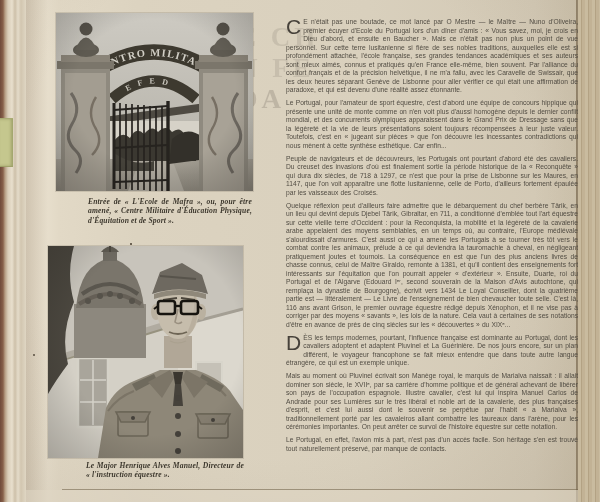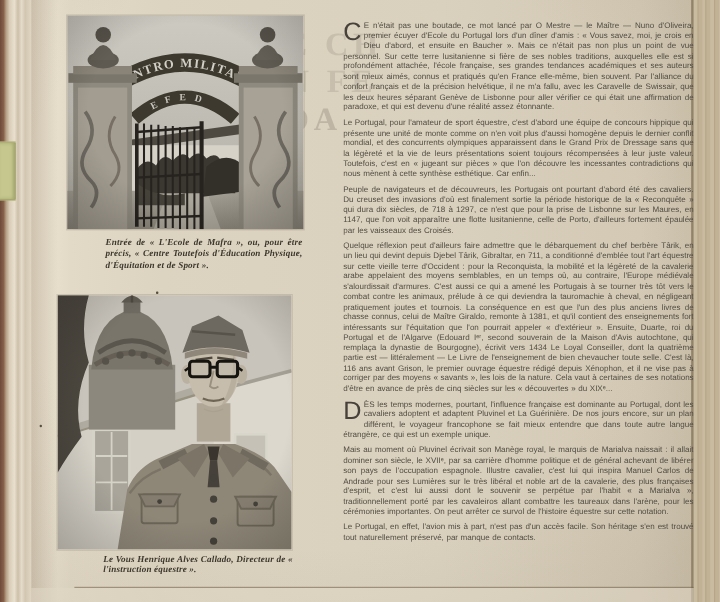--- a/index.html
+++ b/index.html
@@ -144,21 +144,21 @@
         <path d="M182,80 q-11,15 -1,31 q9,15 -4,27 q-9,9 0,22" stroke="#6d6860" stroke-width="3" fill="none"></path>
         <path d="M156,84 q10,16 0,32 q-8,14 4,26" stroke="#776f63" stroke-width="2.4" fill="none"></path>
         <ellipse cx="167" cy="37" rx="13" ry="7" fill="#5e5a51"></ellipse>
         <path d="M156,37 Q167,12 178,37 Z" fill="#625e55"></path>
         <circle cx="167" cy="16" r="6.5" fill="#56524a"></circle>
       </g>
       <rect width="197" height="178" fill="url(#vig1)"></rect>
     </svg>
   </figure>
 
-  <figcaption class="caption caption1">Entrée de « L'Ecole de Mafra », ou, pour être précis, « Centre Toutefois d'Éducation Physique, d'Équitation et de Sport ».</figcaption>
+  <figcaption class="caption caption1">Entrée de « L'Ecole de Mafra », ou, pour être amené, « Centre Militaire d'Éducation Physique, d'Équitation et de Sport ».</figcaption>
 
   <figure class="photo photo2" style="margin:0;">
     <svg viewBox="0 0 195 212" preserveAspectRatio="none">
       <defs>
         <radialGradient id="vig2" cx="55%" cy="45%" r="80%">
           <stop offset="55%" stop-color="rgba(0,0,0,0)"></stop>
             <stop offset="100%" stop-color="rgba(25,22,18,.26)"></stop>
         </radialGradient>
       </defs>
       <rect width="195" height="212" fill="#c8c4bb"></rect>
@@ -229,21 +229,21 @@
           <line x1="150" y1="60" x2="154" y2="63" stroke="#16140f" stroke-width="2"></line>
         </g>
         <path d="M130,63 L127,76 Q130,79 134,76" stroke="#9a9080" stroke-width="1.6" fill="none"></path>
         <path d="M121,86 Q130,90 139,86" stroke="#6e6555" stroke-width="1.8" fill="none"></path>
         <path d="M122,95 Q130,99 138,95" stroke="#aaa18f" stroke-width="1.2" fill="none"></path>
       </g>
       <rect width="195" height="212" fill="url(#vig2)"></rect>
     </svg>
   </figure>
 
-  <figcaption class="caption caption2">Le Vous Henrique Alves Callado, Directeur de « l'instruction équestre ».</figcaption>
+  <figcaption class="caption caption2">Le Major Henrique Alves Manuel, Directeur de « l'instruction équestre ».</figcaption>
 
   <div class="article">
     <p><span class="dropcap">C</span><span>E n'était pas une boutade, ce mot lancé par O Mestre — le Maître — Nuno d'Oliveira, premier écuyer d'Ecole du Portugal lors d'un dîner d'amis : « Vous savez, moi, je crois en Dieu d'abord, et ensuite en Baucher ». Mais ce n'était pas non plus un point de vue personnel. Sur cette terre lusitanienne si fière de ses nobles traditions, auxquelles elle est si profondément attachée, l'école française, ses grandes tendances académiques et ses auteurs sont mieux aimés, connus et pratiqués qu'en France elle-même, bien souvent. Par l'alliance du confort français et de la précision helvétique, il ne m'a fallu, avec les Caravelle de Swissair, que les deux heures séparant Genève de Lisbonne pour aller vérifier ce qui était une affirmation de paradoxe, et qui est devenu d'une réalité assez étonnante.</span></p>
     <p>Le Portugal, pour l'amateur de sport équestre, c'est d'abord une équipe de concours hippique qui présente une unité de monte comme on n'en voit plus d'aussi homogène depuis le dernier conflit mondial, et des concurrents olympiques apparaissent dans le Grand Prix de Dressage sans que la légèreté et la vie de leurs présentations soient toujours récompensées à leur juste valeur. Toutefois, c'est en « jugeant sur pièces » que l'on découvre les incessantes contradictions qui nous mènent à cette synthèse esthétique. Car enfin...</p>
     <p>Peuple de navigateurs et de découvreurs, les Portugais ont pourtant d'abord été des cavaliers. Du creuset des invasions d'où est finalement sortie la période historique de la « Reconquête » qui dura dix siècles, de 718 à 1297, ce n'est que pour la prise de Lisbonne sur les Maures, en 1147, que l'on voit apparaître une flotte lusitanienne, celle de Porto, d'ailleurs fortement épaulée par les vaisseaux des Croisés.</p>
     <p>Quelque réflexion peut d'ailleurs faire admettre que le débarquement du chef berbère Târik, en un lieu qui devint depuis Djebel Târik, Gibraltar, en 711, a conditionné d'emblée tout l'art équestre sur cette vieille terre d'Occident : pour la Reconquista, la mobilité et la légèreté de la cavalerie arabe appelaient des moyens semblables, en un temps où, au contraire, l'Europe médiévale s'alourdissait d'armures. C'est aussi ce qui a amené les Portugais à se tourner très tôt vers le combat contre les animaux, prélude à ce qui deviendra la tauromachie à cheval, en négligeant pratiquement joutes et tournois. La conséquence en est que l'un des plus anciens livres de chasse connus, celui de Maître Giraldo, remonte à 1381, et qu'il contient des enseignements fort intéressants sur l'équitation que l'on pourrait appeler « d'extérieur ». Ensuite, Duarte, roi du Portugal et de l'Algarve (Edouard Iᵉʳ, second souverain de la Maison d'Avis autochtone, qui remplaça la dynastie de Bourgogne), écrivit vers 1434 Le Loyal Conseiller, dont la quatrième partie est — littéralement — Le Livre de l'enseignement de bien chevaucher toute selle. C'est là, 116 ans avant Grison, le premier ouvrage équestre rédigé depuis Xénophon, et il ne vise pas à corriger par des moyens « savants », les lois de la nature. Cela vaut à certaines de ses notations d'être en avance de près de cinq siècles sur les « découvertes » du XIXᵉ...</p>
     <p><span class="dropcap">D</span><span>ÈS les temps modernes, pourtant, l'influence française est dominante au Portugal, dont les cavaliers adoptent et adaptent Pluvinel et La Guérinière. De nos jours encore, sur un plan différent, le voyageur francophone se fait mieux entendre que dans toute autre langue étrangère, ce qui est un exemple unique.</span></p>
     <p>Mais au moment où Pluvinel écrivait son Manège royal, le marquis de Marialva naissait : il allait dominer son siècle, le XVIIᵉ, par sa carrière d'homme politique et de général achevant de libérer son pays de l'occupation espagnole. Illustre cavalier, c'est lui qui inspira Manuel Carlos de Andrade pour ses Lumières sur le très libéral et noble art de la cavalerie, des plus françaises d'esprit, et c'est lui aussi dont le souvenir se perpétue par l'habit « a Marialva », traditionnellement porté par les cavaleiros allant combattre les taureaux dans l'arène, pour les cérémonies importantes. On peut arrêter ce survol de l'histoire équestre sur cette notation.</p>
     <p>Le Portugal, en effet, l'avion mis à part, n'est pas d'un accès facile. Son héritage s'en est trouvé tout naturellement préservé, par manque de contacts.</p>
   </div>

